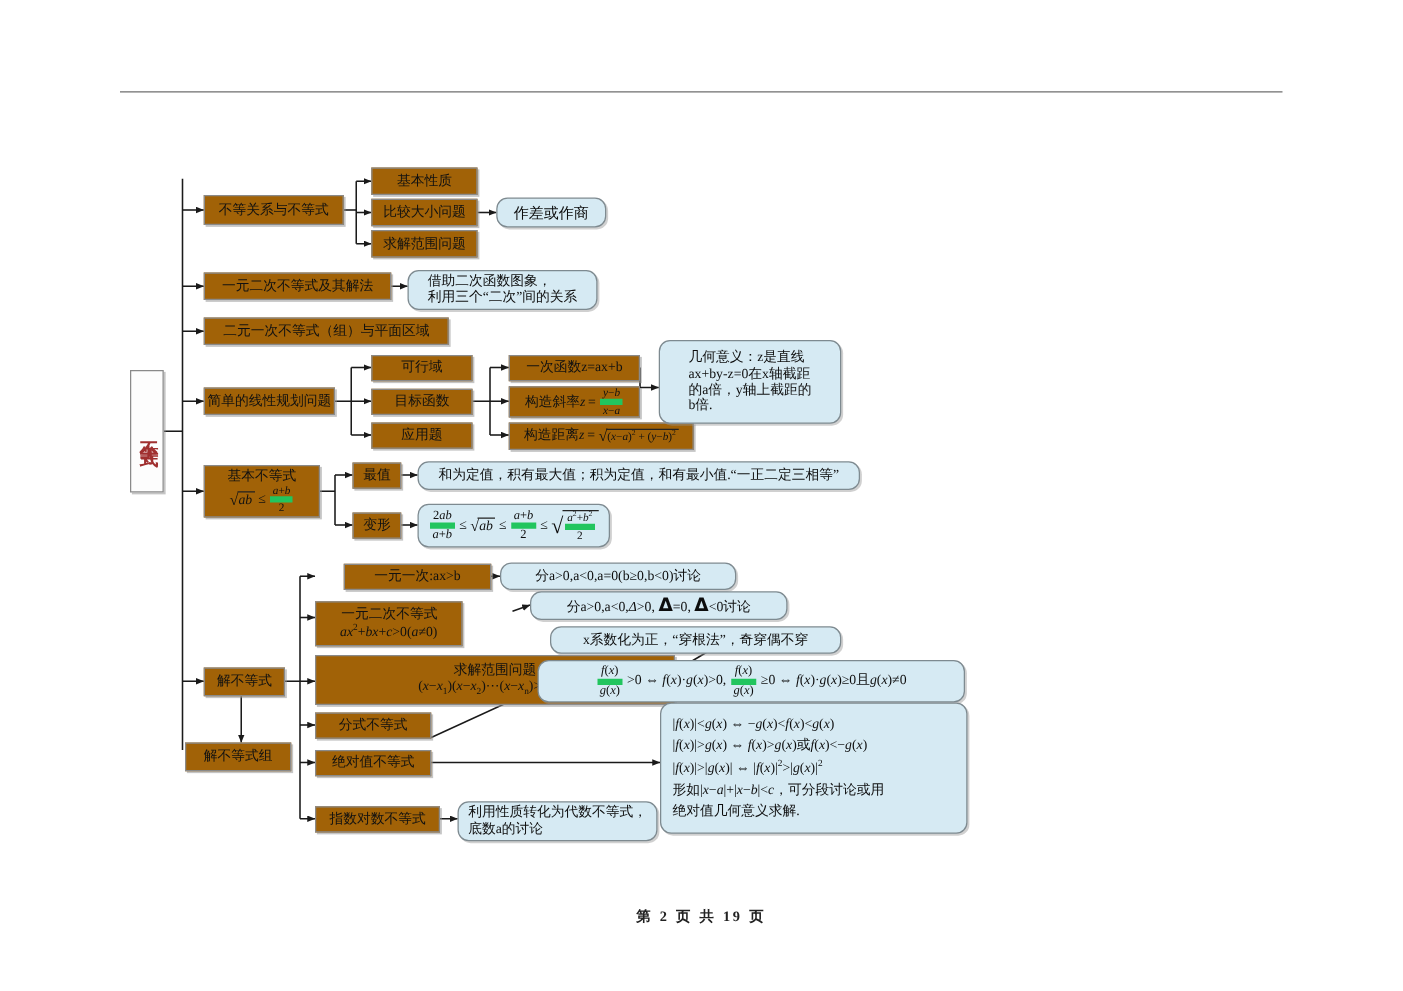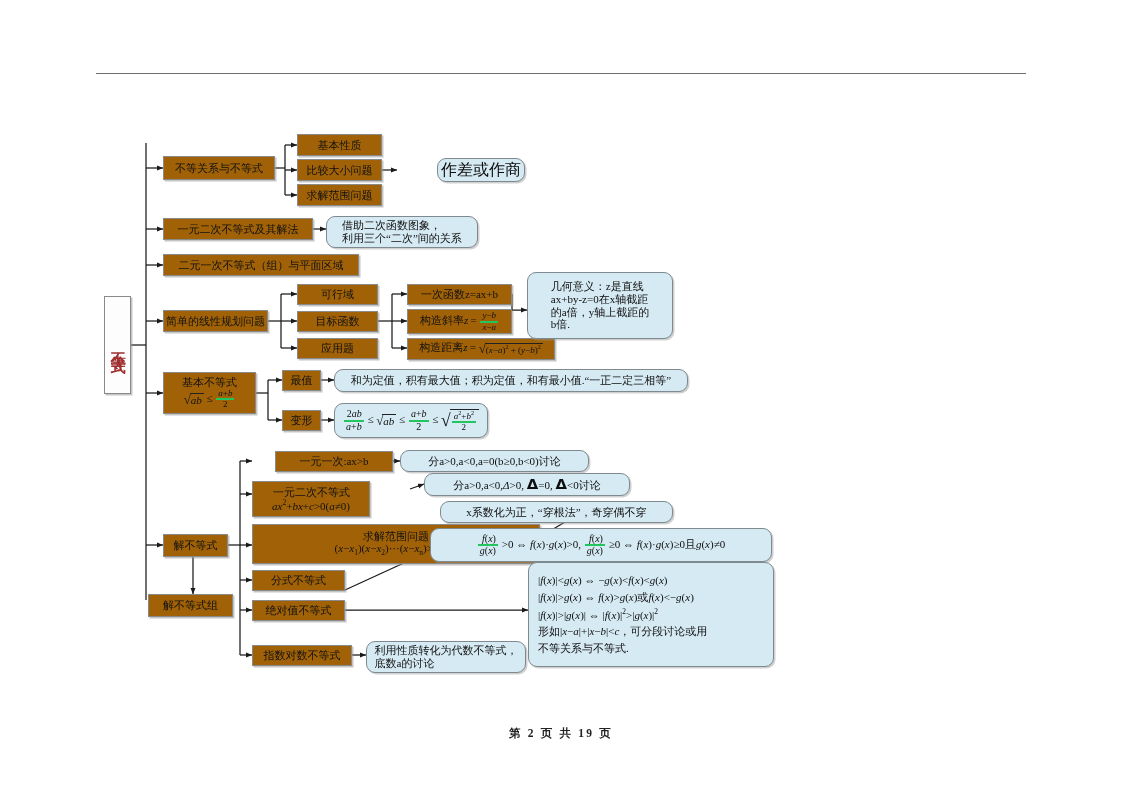--- a/index.html
+++ b/index.html
@@ -99,33 +99,33 @@
     padding: 3px 0;
   }
 
   .node .txt { display: block; }
   .node .lines { display: block; text-align: left; white-space: normal; }
   .node .lines .ln { display: block; white-space: nowrap; }
 
   
   .fs11 { font-size: 11px; }
   .fs10 { font-size: 10px; }
-  .fs12 { font-size: 16px; margin-left: 40px; }
+  .fs12 { font-size: 12px; }
   .fs9  { font-size: 9px; }
 
   
   .mi { font-family: "Liberation Serif", "DejaVu Serif", serif; font-style: italic; }
   .frac {
     display: inline-block;
     vertical-align: middle;
     text-align: center;
     line-height: 1.05;
     margin: 0 1px;
   }
-  .frac .num { display: block; border-bottom: 2px solid #22c55e; padding: 0 2px; text-align: right; }
+  .frac .num { display: block; border-bottom: 5px solid #22c55e; padding: 0 2px; }
   .frac .den { display: block; padding: 0 2px; }
   .sqrt {
     display: inline-block;
     vertical-align: middle;
     border-top: 1px solid #222;
     padding: 0 2px 0 1px;
     margin-left: -1px;
   }
   .rad { display: inline-block; vertical-align: middle; font-size: 1.18em; }
   sup.sm { font-size: 0.68em; vertical-align: super; }
@@ -386,21 +386,21 @@
     <div class="node rect fs11" style="left:252px; top:600px; width:93px; height:21px;">
       <span>绝对值不等式</span>
     </div>
 
     <div class="node note fs11" style="left:528px; top:562px; width:246px; height:105px; justify-content:flex-start; padding-left:9px;">
       <span class="lines" style="line-height:1.55">
         <span class="ln">|<span class="mi">f</span>(<span class="mi">x</span>)|&lt;<span class="mi">g</span>(<span class="mi">x</span>) ⇔ −<span class="mi">g</span>(<span class="mi">x</span>)&lt;<span class="mi">f</span>(<span class="mi">x</span>)&lt;<span class="mi">g</span>(<span class="mi">x</span>)</span>
         <span class="ln">|<span class="mi">f</span>(<span class="mi">x</span>)|&gt;<span class="mi">g</span>(<span class="mi">x</span>) ⇔ <span class="mi">f</span>(<span class="mi">x</span>)&gt;<span class="mi">g</span>(<span class="mi">x</span>)或<span class="mi">f</span>(<span class="mi">x</span>)&lt;−<span class="mi">g</span>(<span class="mi">x</span>)</span>
         <span class="ln">|<span class="mi">f</span>(<span class="mi">x</span>)|&gt;|<span class="mi">g</span>(<span class="mi">x</span>)| ⇔ |<span class="mi">f</span>(<span class="mi">x</span>)|<sup class="sm">2</sup>&gt;|<span class="mi">g</span>(<span class="mi">x</span>)|<sup class="sm">2</sup></span>
         <span class="ln"><span>形如</span>|<span class="mi">x</span>−<span class="mi">a</span>|+|<span class="mi">x</span>−<span class="mi">b</span>|&lt;<span class="mi">c</span><span>，可分段讨论或用</span></span>
-        <span class="ln">不等关系与不等式.</span>
+        <span class="ln">绝对值几何意义求解.</span>
       </span>
     </div>
 
     <div class="node rect fs11" style="left:252px; top:645px; width:100px; height:21px;">
       <span>指数对数不等式</span>
     </div>
 
     <div class="node note fs11" style="left:366px; top:641px; width:160px; height:32px;">
       <span class="lines">
         <span class="ln">利用性质转化为代数不等式，</span>

